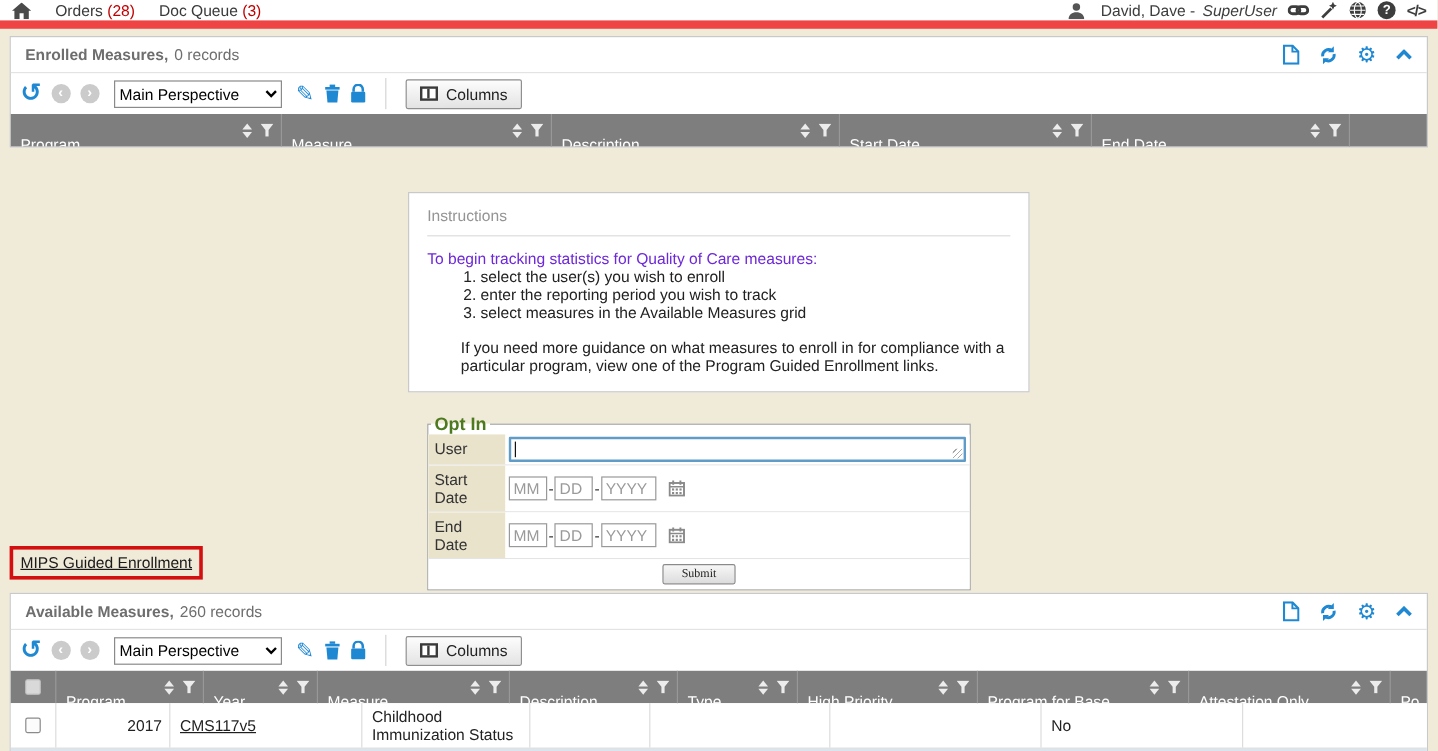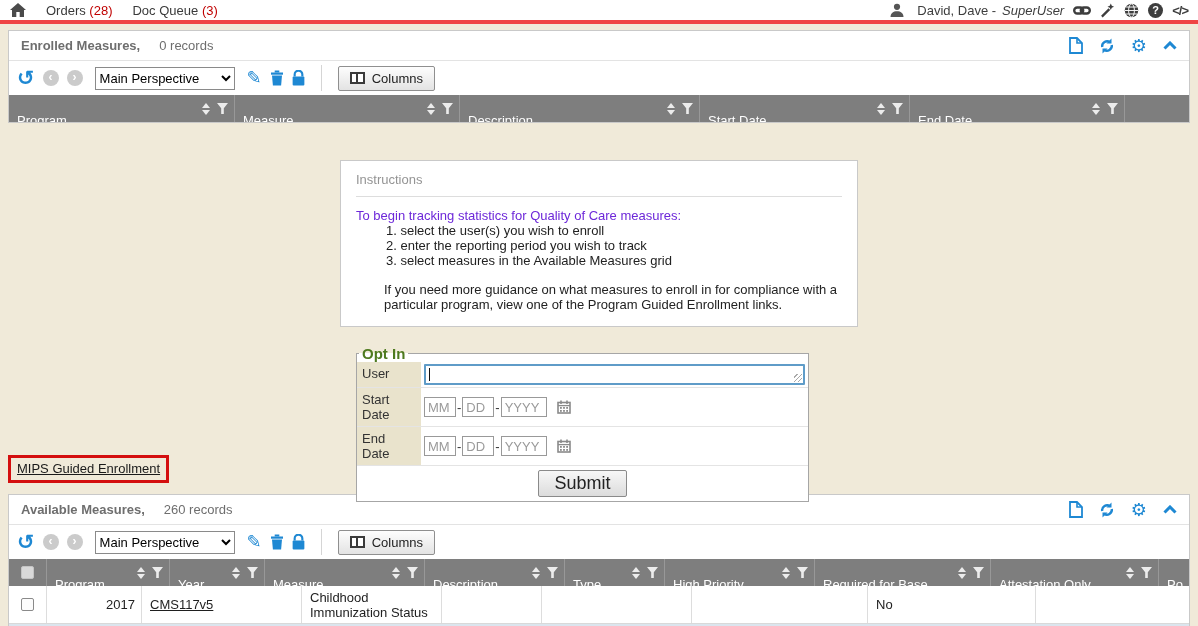--- a/index.html
+++ b/index.html
@@ -1,33 +1,33 @@
 <!DOCTYPE html>
 <html><head>
 <meta charset="utf-8">
 <style>
   * { box-sizing: border-box; margin: 0; padding: 0; }
   html,body { width:1198px; height:626px; overflow:hidden; }
   body { background:#f0ead9; font-family:"Liberation Sans","DejaVu Sans",sans-serif; font-size:13px; color:#333; }
 
   
-  .topbar { height:24px; background:#fff; border-bottom:4px solid #ef4444; display:flex; align-items:center; padding:0 10px; }
+  .topbar { height:24px; background:#fff; border-bottom:7px solid #ef4444; display:flex; align-items:center; padding:0 10px; }
   .topbar .nav-item { margin-left:20px; cursor:pointer; color:#3a3a3a; }
   .topbar .nav-item:first-of-type { margin-left:16px; }
   .count { color:#c00000; }
   .topbar-right { margin-left:auto; display:flex; align-items:center; gap:9px; color:#3d3d3d; }
   .user-name { margin:0 2px 0 4px; }
   .user-role { font-style:italic; margin-left:4px; }
   .tb-icon { display:inline-flex; align-items:center; cursor:pointer; }
   .help-circle { width:15px; height:15px; border-radius:50%; background:#3d3d3d; color:#fff; font-size:11px; font-weight:bold; display:inline-flex; align-items:center; justify-content:center; }
   .code-glyph { font-weight:bold; font-size:13px; letter-spacing:-1px; }
 
   
   .panel { margin:6px 8px 0; background:#fff; border:1px solid #c9c9c9; }
-  .panel-head { height:30px; display:flex; align-items:center; padding:0 12px; border-bottom:1px solid #e3e3e3;gap:14px; }
+  .panel-head { height:30px; display:flex; align-items:center; padding:0 12px; border-bottom:1px solid #e3e3e3; }
   .panel-title { font-weight:bold; color:#6e6e6e; }
   .panel-records { color:#6e6e6e; margin-left:5px; }
   .panel-actions { margin-left:auto; display:flex; align-items:center; gap:16px; color:#1e88d3; }
   .panel-actions > span { cursor:pointer; display:inline-flex; }
   .gear-glyph { font-size:18px; line-height:16px; color:#1e88d3; }
 
   .toolbar { height:34px; display:flex; align-items:center; gap:8px; padding:0 8px; }
   .undo-glyph { font-size:21px; font-weight:bold; color:#1e88d3; line-height:20px; cursor:pointer; }
   .nav-circle { width:16px; height:16px; border-radius:50%; background:#cbcbcb; color:#fff; font-weight:bold; font-size:12px; display:inline-flex; align-items:center; justify-content:center; line-height:1; padding-bottom:2px; }
   select.persp { height:23px; width:140px; border:1px solid #8a8a8a; background:#fff; font-size:13px; font-family:inherit; margin:0 4px; }
@@ -63,21 +63,21 @@
   .ffield { flex:1; display:flex; align-items:center; padding:2px 3px; }
   .user-box { position:relative; width:100%; height:21px; border:2px solid #5f9cc8; border-radius:1px; background:#fff; }
   .caret { position:absolute; left:3px; top:2px; width:1px; height:13px; background:#111; }
   .resize-grip { position:absolute; right:1px; bottom:1px; width:8px; height:8px; background:repeating-linear-gradient(135deg,transparent 0 2px,#aaa 2px 3px); }
   .date-in { width:32px; height:20px; border:1px solid #999; padding:1px 3px; font-size:13px; font-family:inherit; color:#6d28d9; }
   .date-in.yyyy { width:46px; }
   .date-in::placeholder { color:#9a9a9a; opacity:1; }
   .dash { margin:0 1px; color:#333; }
   .cal-ic { margin-left:10px; display:inline-flex; cursor:pointer; }
   .submit-row { justify-content:center; padding:4px 0; }
-  .submit-btn { font-family:Liberation Sans, sans-serif; font-size:18px; color:#222; padding:2px 15px; border:1px solid #8a8a8a; border-radius:2px; background:linear-gradient(#f7f7f7,#dcdcdc); cursor:pointer; }
+  .submit-btn { font-family:Liberation Serif, serif; font-size:10px; color:#222; padding:2px 15px; border:1px solid #8a8a8a; border-radius:2px; background:linear-gradient(#f7f7f7,#dcdcdc); cursor:pointer; }
 
   .mips-box { position:absolute; left:8px; top:332px; border:3px solid #d40f0f; padding:3px 6px 4px; display:inline-block; background:transparent; }
   .mips-link { color:#1a1a1a; text-decoration:underline; cursor:pointer; }
 
   
   .row { display:flex; background:#fff; border-bottom:1px solid #d9d9d9; min-height:38px; }
   .td { display:flex; align-items:center; padding:2px 6px 2px 8px; border-left:1px solid #ddd; overflow:hidden; color:#222; }
   .td:first-child { border-left:none; }
   .td.num { justify-content:flex-end; }
   .meas-link { color:#1f1f1f; text-decoration:underline; cursor:pointer; }
@@ -419,21 +419,21 @@
       </div>
     <div class="th t2c6">
         <span class="th-label">High Priority</span>
         <span class="sort">
           <i class="up"></i>
           <i class="dn"></i>
         </span>
         <span class="funnel"></span>
       </div>
     <div class="th t2c7">
-        <span class="th-label">Required for Base</span>
+        <span class="th-label">Program for Base</span>
         <span class="sort">
           <i class="up"></i>
           <i class="dn"></i>
         </span>
         <span class="funnel"></span>
       </div>
     <div class="th t2c8">
         <span class="th-label">Attestation Only</span>
         <span class="sort">
           <i class="up"></i>

